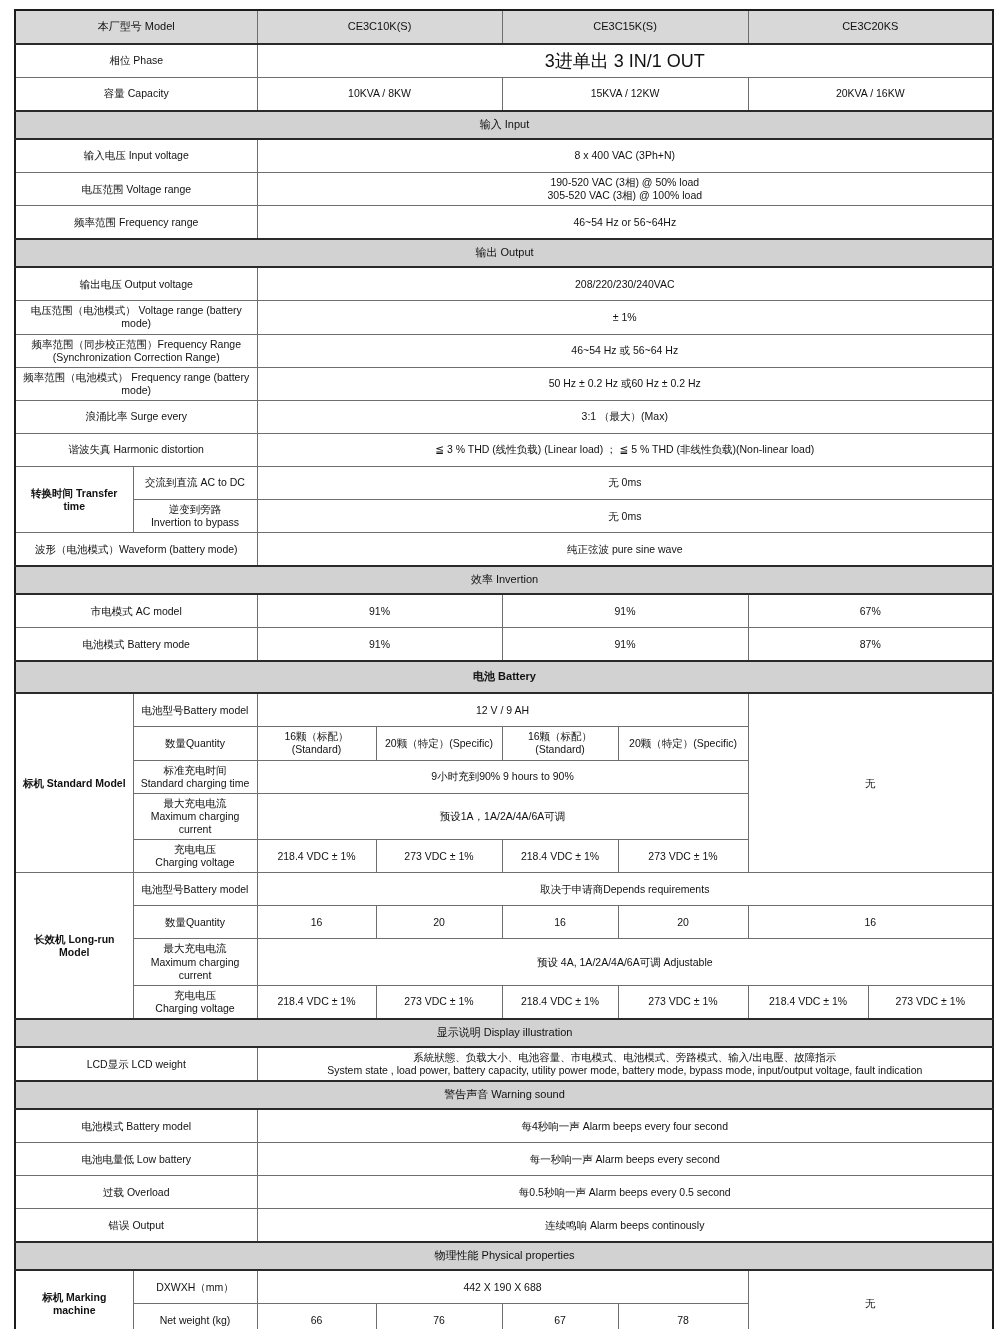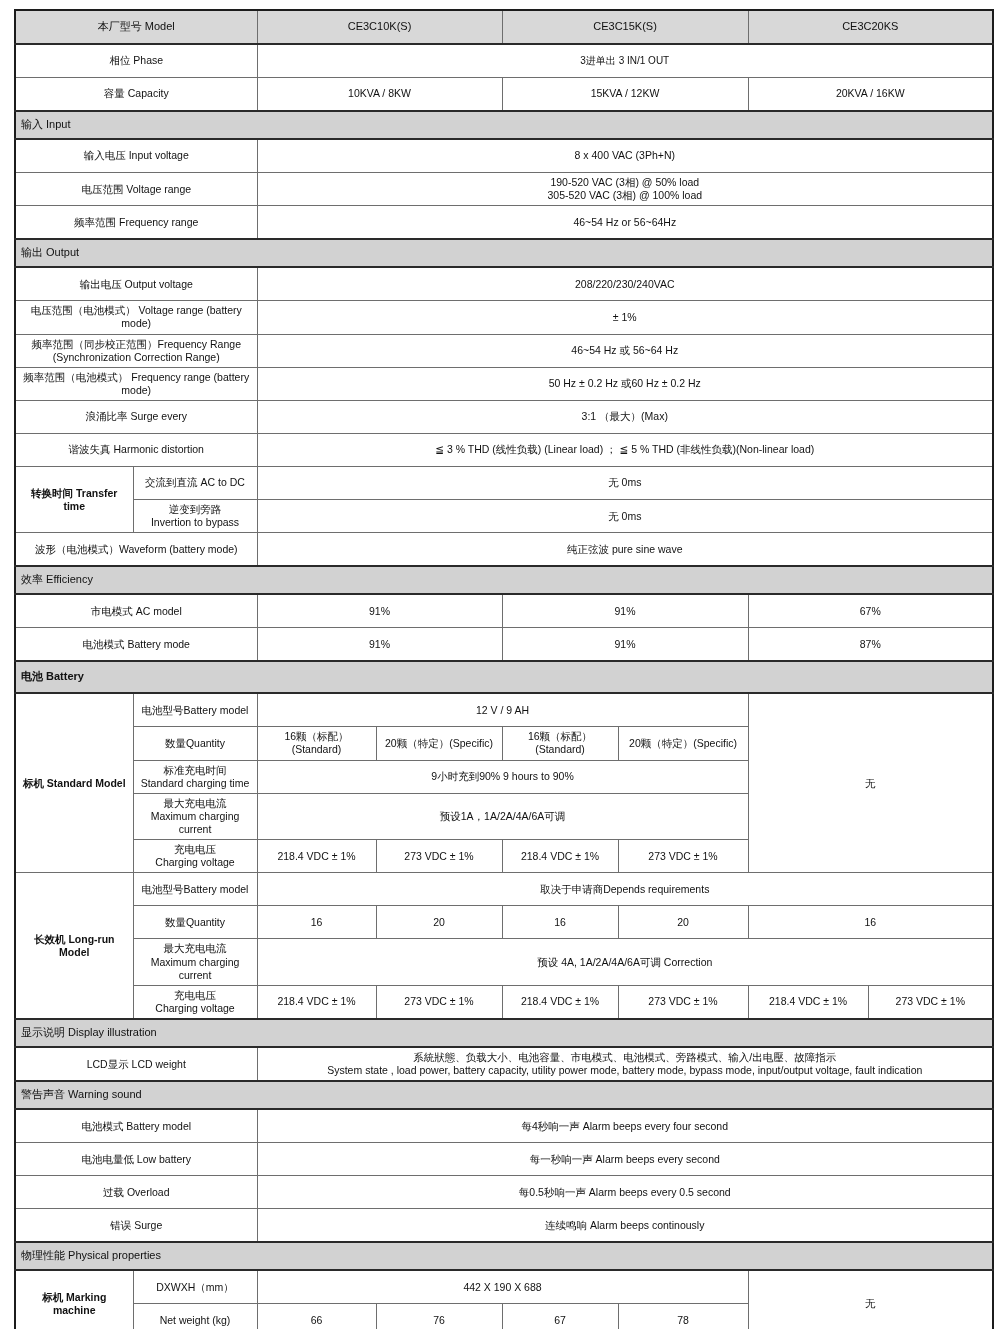--- a/index.html
+++ b/index.html
@@ -16,28 +16,28 @@
     vertical-align:middle;
     background:#ffffff;
     white-space:pre-line;
     overflow:hidden;
   }
   td.lbl{ text-align:left;padding-left:5px;background:#ffffff; }
   td.grp{ text-align:left;padding-left:5px;background:#ffffff;font-weight:bold; }
   td.sh{ background:#f2f2f2; }
   tr.sec td{
     background:#d2d2d2;
-    text-align:left;padding-left:5px;
+    text-align:center;padding-left:5px;
     height:20px;
     border-top:2px solid #2a2a2a;
     border-bottom:2px solid #2a2a2a;
     font-size:11px;
   }
   tr.hdr td{ background:#d8d8d8;border-bottom:2px solid #2a2a2a;font-size:11px;text-align:center; }
-  tr[data-row="phase"] td.val{ font-size:10px; }
+  tr[data-row="phase"] td.val{ font-size:18px; }
   tr[data-row="sec-battery"] td{ height:24px;font-weight:bold; }
 </style>
 </head>
 <body>
 
 <div class="page">
   <table class="spec">
     <colgroup>
       <col style="width:118px">
         <col style="width:124px">
@@ -117,21 +117,21 @@
         <tr data-row="transfer-bypass">
           <td class="lbl" colspan="1">逆变到旁路
 Invertion to bypass</td>
           <td class="val sh" colspan="6">无 0ms</td>
         </tr>
         <tr data-row="waveform">
           <td class="lbl" colspan="2">波形（电池模式）Waveform (battery mode)</td>
           <td class="val" colspan="6">纯正弦波 pure sine wave</td>
         </tr>
         <tr data-row="sec-efficiency" class="sec">
-          <td colspan="8">效率 Efficiency</td>
+          <td colspan="8">效率 Invertion</td>
         </tr>
         <tr data-row="ac-model">
           <td class="lbl" colspan="2">市电模式 AC model</td>
           <td class="val" colspan="2">91%</td>
           <td class="val" colspan="2">91%</td>
           <td class="val" colspan="2">67%</td>
         </tr>
         <tr data-row="battery-mode-eff">
           <td class="lbl" colspan="2">电池模式 Battery mode</td>
           <td class="val sh" colspan="2">91%</td>
@@ -181,21 +181,21 @@
           <td class="lbl" colspan="1">数量Quantity</td>
           <td class="val sh" colspan="1">16</td>
           <td class="val sh" colspan="1">20</td>
           <td class="val sh" colspan="1">16</td>
           <td class="val sh" colspan="1">20</td>
           <td class="val sh" colspan="2">16</td>
         </tr>
         <tr data-row="lr-max-current">
           <td class="lbl" colspan="1">最大充电电流
 Maximum charging current</td>
-          <td class="val" colspan="6">预设 4A, 1A/2A/4A/6A可调 Correction</td>
+          <td class="val" colspan="6">预设 4A, 1A/2A/4A/6A可调 Adjustable</td>
         </tr>
         <tr data-row="lr-charging-voltage">
           <td class="lbl" colspan="1">充电电压
 Charging voltage</td>
           <td class="val sh" colspan="1">218.4 VDC ± 1%</td>
           <td class="val sh" colspan="1">273 VDC ± 1%</td>
           <td class="val sh" colspan="1">218.4 VDC ± 1%</td>
           <td class="val sh" colspan="1">273 VDC ± 1%</td>
           <td class="val sh" colspan="1">218.4 VDC ± 1%</td>
           <td class="val sh" colspan="1">273 VDC ± 1%</td>
@@ -217,21 +217,21 @@
         </tr>
         <tr data-row="warn-lowbatt">
           <td class="lbl" colspan="2">电池电量低 Low battery</td>
           <td class="val sh" colspan="6">每一秒响一声 Alarm beeps every second</td>
         </tr>
         <tr data-row="warn-overload">
           <td class="lbl" colspan="2">过载 Overload</td>
           <td class="val" colspan="6">每0.5秒响一声 Alarm beeps every 0.5 second</td>
         </tr>
         <tr data-row="warn-fault">
-          <td class="lbl" colspan="2">错误 Surge</td>
+          <td class="lbl" colspan="2">错误 Output</td>
           <td class="val sh" colspan="6">连续鸣响 Alarm beeps continously</td>
         </tr>
         <tr data-row="sec-physical" class="sec">
           <td colspan="8">物理性能 Physical properties</td>
         </tr>
         <tr data-row="mm-dims">
           <td class="grp" rowspan="2">标机 Marking machine</td>
           <td class="lbl" colspan="1">DXWXH（mm）</td>
           <td class="val sh" colspan="4">442 X 190 X 688</td>
           <td class="val" colspan="2" rowspan="2">无</td>

